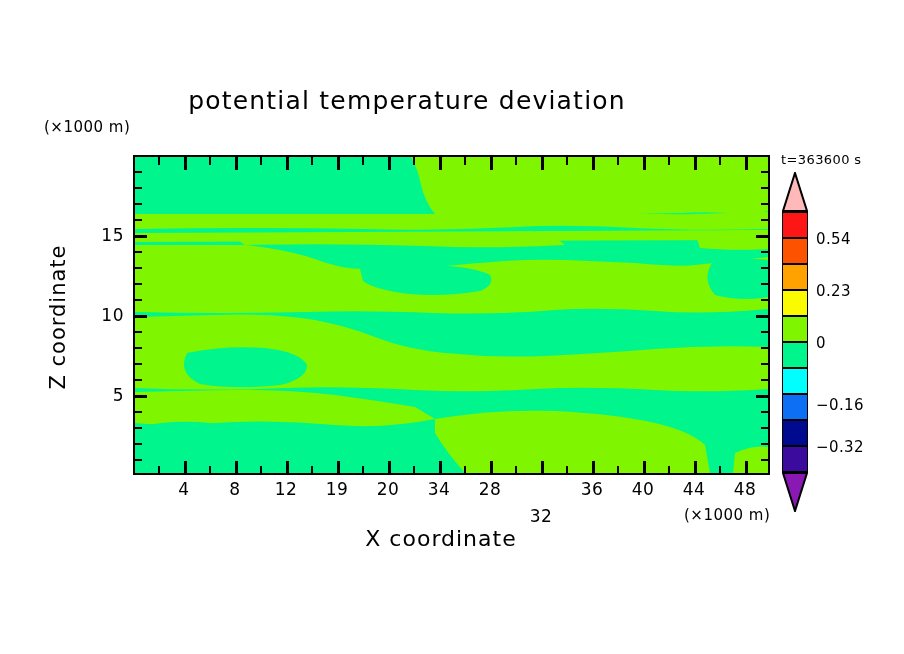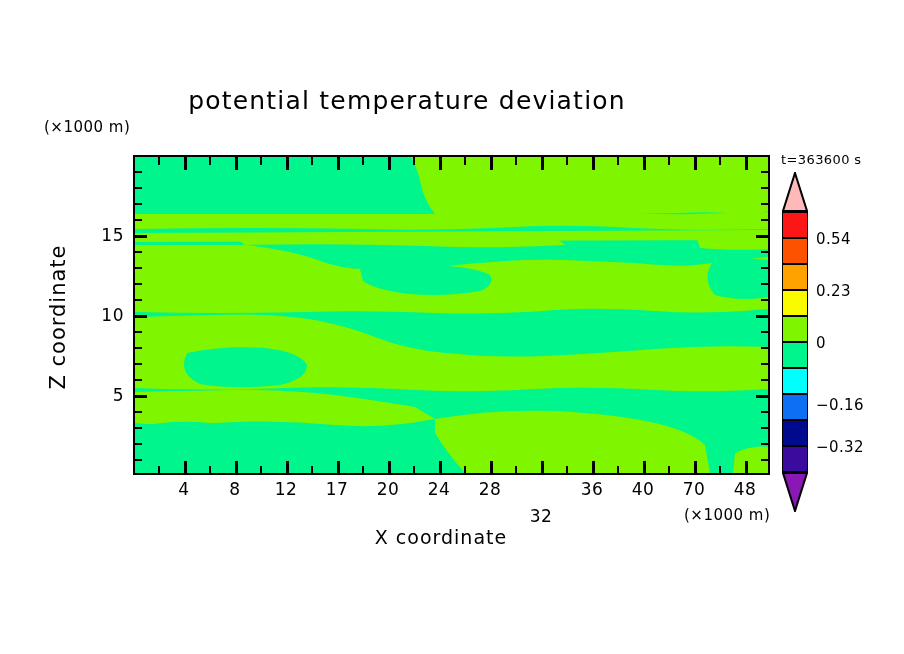--- a/index.html
+++ b/index.html
@@ -5,21 +5,21 @@
   html,body{margin:0;padding:0;background:#fff;}
   body{width:904px;height:654px;position:relative;overflow:hidden;
        font-family:"DejaVu Sans","Liberation Sans",sans-serif;color:#000;}
   .abs{position:absolute;text-align:center;}
   #title{left:0;top:86px;width:904px;text-align:center;font-size:25px;
          letter-spacing:1.2px;font-weight:400;}
   #title-inner{display:inline-block;transform:translateX(-45px);}
   #z-unit{left:44px;top:118px;font-size:15px;letter-spacing:0.5px;}
   #x-unit{left:684px;top:506px;font-size:15px;letter-spacing:0.5px;}
   #time-label{left:781px;top:152px;font-size:13px;letter-spacing:0.4px;}
-  #xaxis-title{left:0;top:526px;width:904px;text-align:center;font-size:19px;
+  #xaxis-title{left:0;top:526px;width:904px;text-align:center;font-size:22px;
                letter-spacing:1px;}
   #xaxis-title-inner{display:inline-block;transform:translateX(-11px);}
   #yaxis-title{left:-62px;top:305px;width:240px;text-align:center;font-size:21px;
                letter-spacing:1px;transform:rotate(-90deg);transform-origin:50% 50%;}
   #plot{left:133px;top:155px;width:637px;height:320px;
         border:2px solid #000;box-sizing:border-box;overflow:hidden;background:#00f58c;}
   #plot svg{display:block;position:absolute;left:0;top:0;}
   .tick{position:absolute;background:#000;}
   .tlabel{position:absolute;font-size:17px;text-align:center;letter-spacing:0.5px;}
   .ylabel{position:absolute;font-size:17px;text-align:right;letter-spacing:0.5px;}
@@ -160,28 +160,28 @@
   <div class="tick" style="left:510px;top:1px;width:3px;height:13px"></div>
   <div class="tick" style="left:535px;top:6px;width:2px;height:8px"></div>
   <div class="tick" style="left:561px;top:1px;width:3px;height:13px"></div>
   <div class="tick" style="left:586px;top:6px;width:2px;height:8px"></div>
   <div class="tick" style="left:612px;top:1px;width:3px;height:13px"></div>
 </div>
 
 <div class="tlabel" style="left:164px;top:479px;width:40px">4</div>
 <div class="tlabel" style="left:215px;top:479px;width:40px">8</div>
 <div class="tlabel" style="left:266px;top:479px;width:40px">12</div>
-<div class="tlabel" style="left:317px;top:479px;width:40px">17</div>
+<div class="tlabel" style="left:317px;top:479px;width:40px">19</div>
 <div class="tlabel" style="left:368px;top:479px;width:40px">20</div>
-<div class="tlabel" style="left:419px;top:479px;width:40px">24</div>
+<div class="tlabel" style="left:419px;top:479px;width:40px">34</div>
 <div class="tlabel" style="left:470px;top:479px;width:40px">28</div>
 <div class="tlabel" style="left:521px;top:506px;width:40px">32</div>
 <div class="tlabel" style="left:572px;top:479px;width:40px">36</div>
 <div class="tlabel" style="left:623px;top:479px;width:40px">40</div>
-<div class="tlabel" style="left:674px;top:479px;width:40px">70</div>
+<div class="tlabel" style="left:674px;top:479px;width:40px">44</div>
 <div class="tlabel" style="left:725px;top:479px;width:40px">48</div>
 
 <div class="ylabel" style="left:86px;top:225px;width:38px">15</div>
 <div class="ylabel" style="left:86px;top:305px;width:38px">10</div>
 <div class="ylabel" style="left:86px;top:385px;width:38px">5</div>
 
 <div class="abs" id="x-unit">(×1000 m)</div>
 <div class="abs" id="xaxis-title"><span id="xaxis-title-inner">X coordinate</span></div>
 <div class="abs" id="yaxis-title">Z coordinate</div>
 

